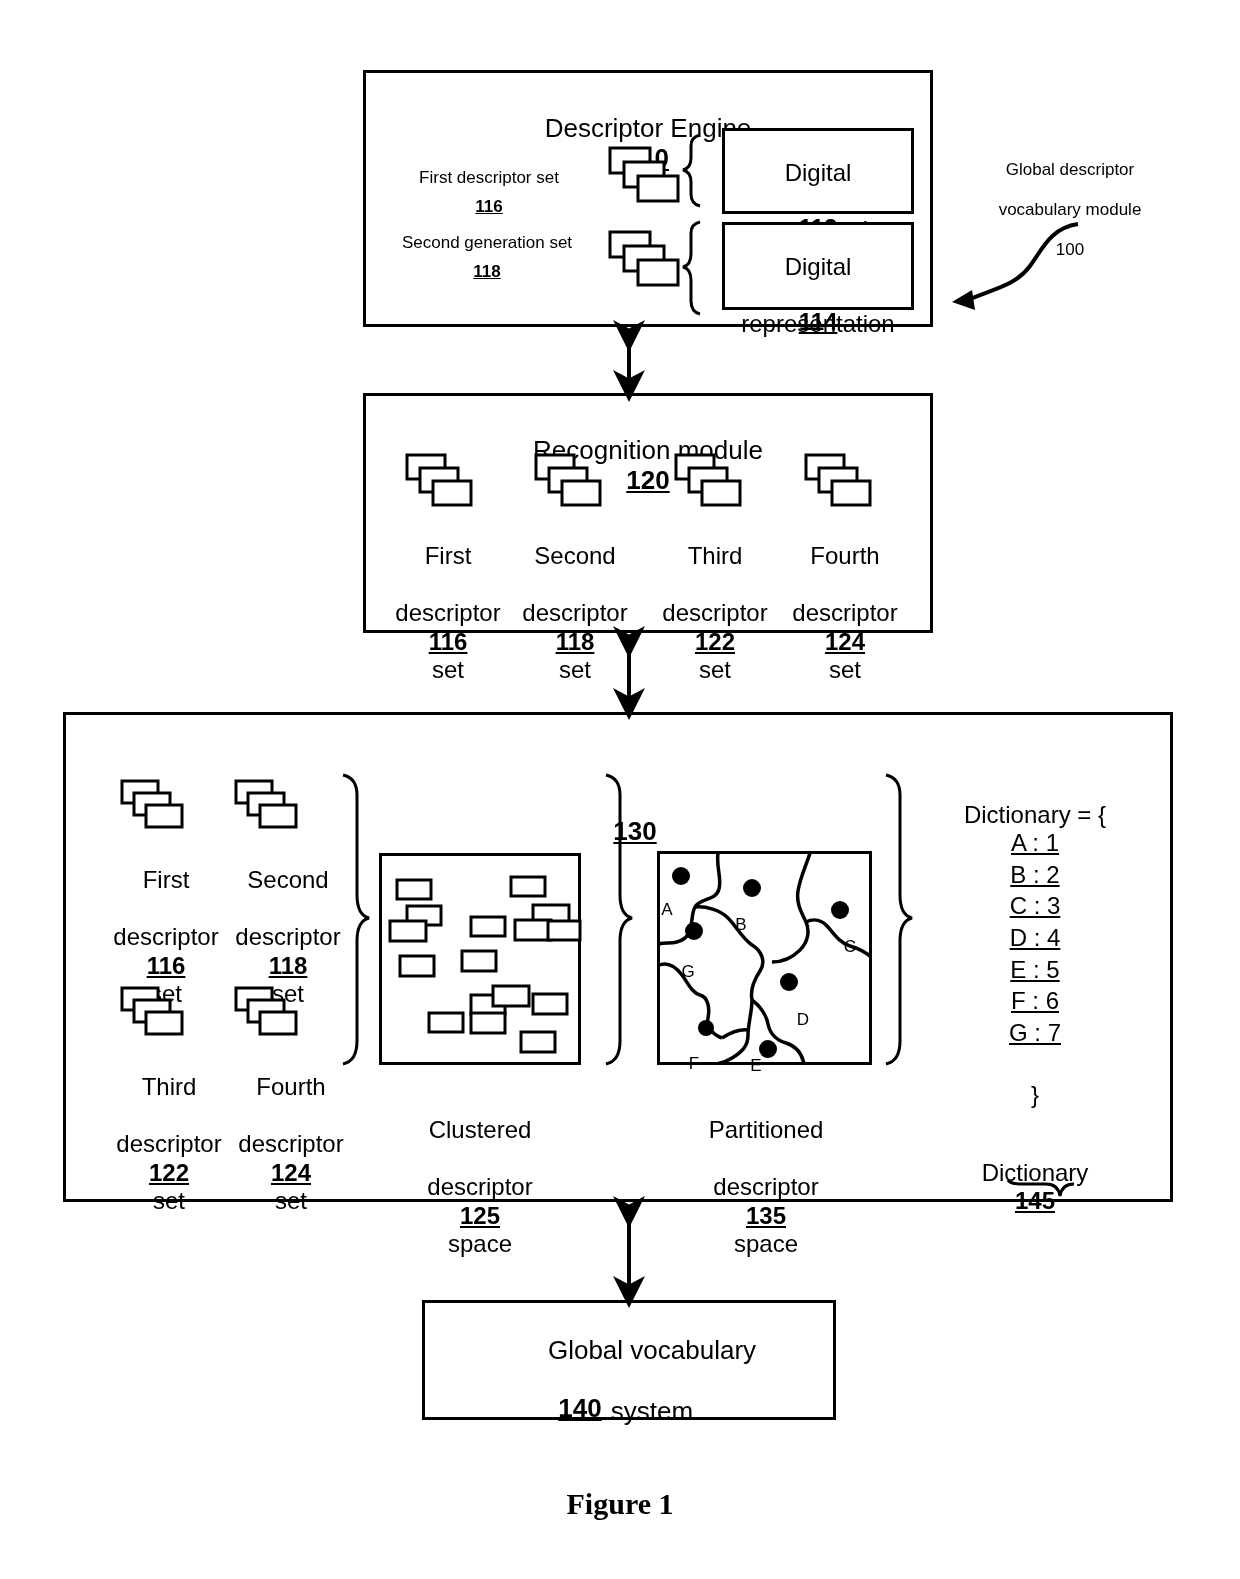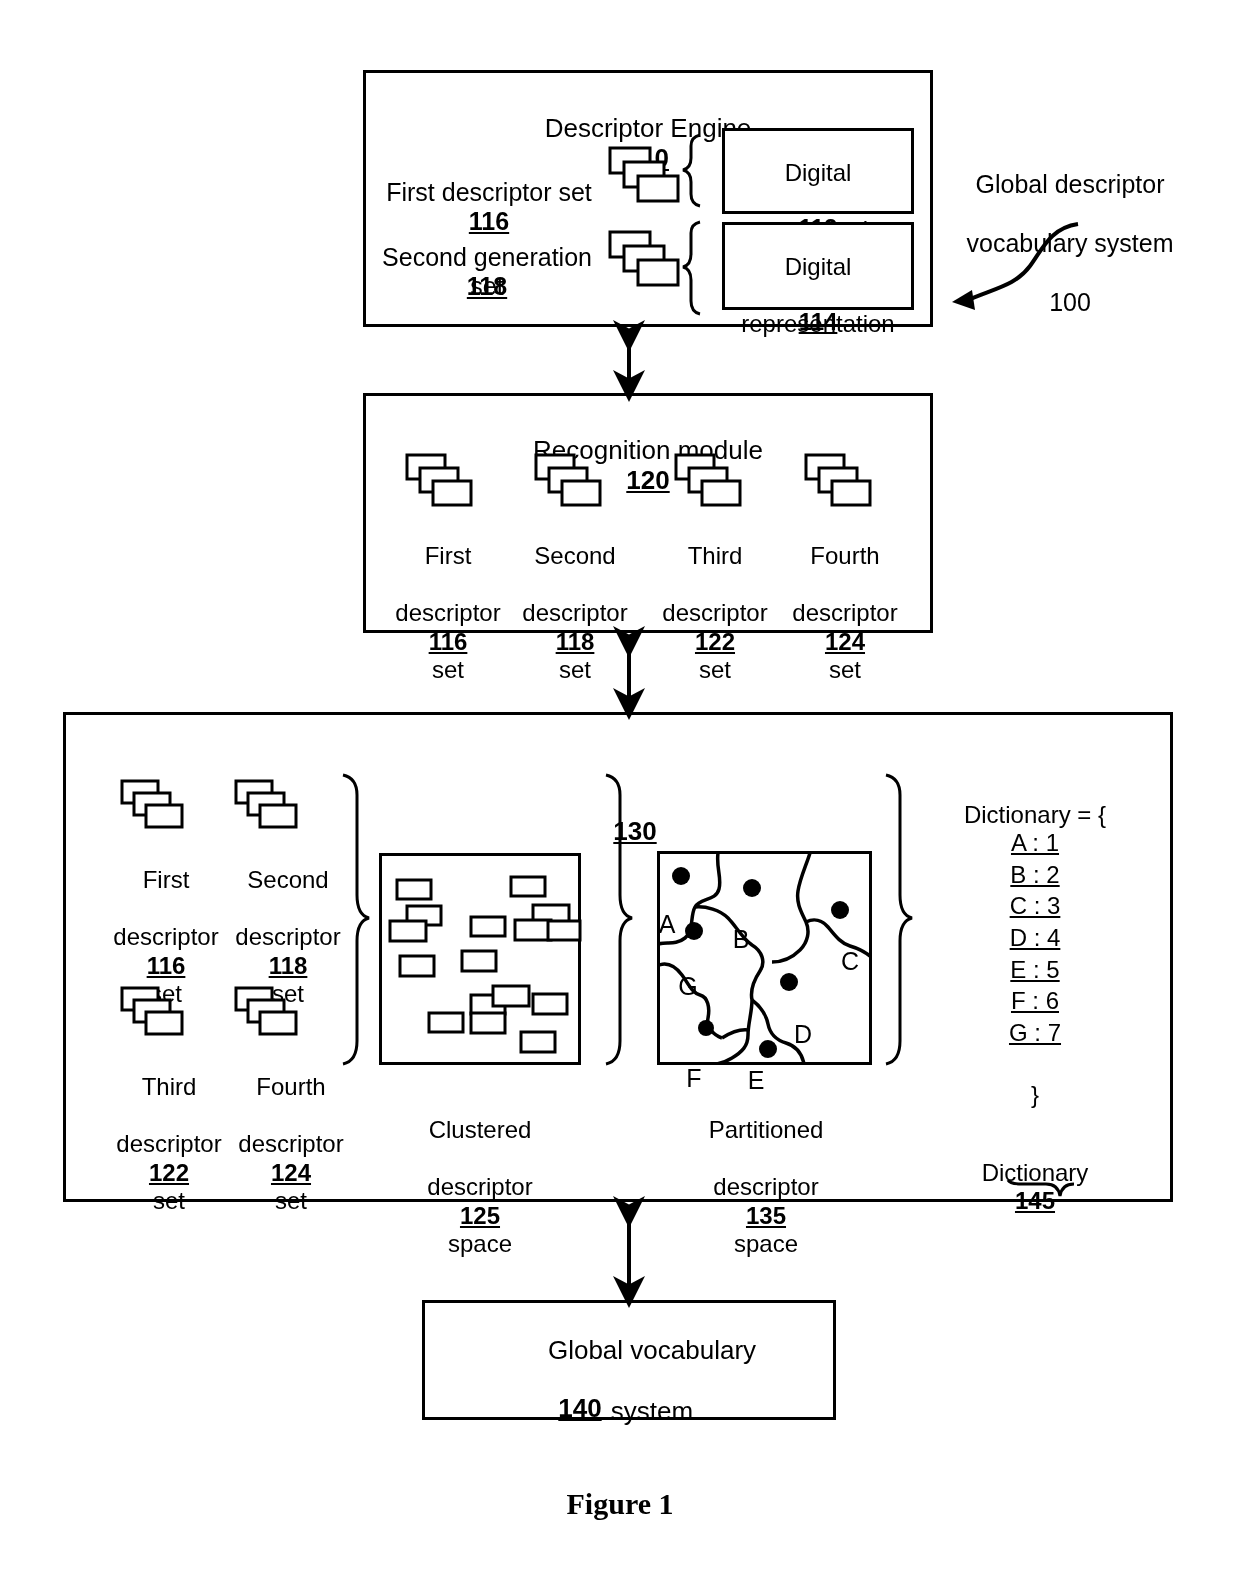--- a/index.html
+++ b/index.html
@@ -3,21 +3,21 @@
 <meta charset="utf-8">
 <style>
   html,body{margin:0;padding:0;background:#ffffff;}
   body{width:1240px;height:1579px;position:relative;font-family:"Liberation Sans",sans-serif;color:#000;}
   #stage{position:absolute;left:0;top:0;width:1240px;height:1579px;overflow:hidden;}
   .box{position:absolute;border:3px solid #000;background:#fff;box-sizing:border-box;}
   .lbl{position:absolute;text-align:center;line-height:1.18;white-space:pre-line;}
   .u{text-decoration:underline;font-weight:bold;}
   svg.layer{position:absolute;left:0;top:0;width:1240px;height:1579px;pointer-events:none;}
   .t26{font-size:26px;}
-  .t25{font-size:25px;}
+  .t25{font-size:17px;}
   .t24{font-size:24px;}
   .fig{position:absolute;width:100%;text-align:center;font-family:"Liberation Serif",serif;font-weight:bold;font-size:30px;}
   .dictline{font-size:24px;line-height:1.32;text-align:center;text-decoration:underline;}
 </style>
 </head>
 <body>
 
 <div id="stage">
 
   <div class="box" style="left:363px;top:70px;width:570px;height:257px;"></div>
@@ -56,21 +56,21 @@
   <div class="lbl t24" style="left:722px;top:225px;width:192px;">
     <span>Digital</span><br>
     <span>representation</span>
   </div>
   <div class="lbl t24 u" style="left:722px;top:280px;width:192px;text-align:center;">
     <span>114</span>
   </div>
 
   <div class="lbl t25" style="left:950px;top:140px;width:240px;">
     <span>Global descriptor</span><br>
-    <span>vocabulary system</span><br>
+    <span>vocabulary module</span><br>
     <span>100</span>
   </div>
 
   <div class="box" style="left:363px;top:393px;width:570px;height:240px;"></div>
 
   <div class="lbl t26" style="left:363px;top:404px;width:570px;">
     <span>Recognition module</span>
   </div>
   <div class="lbl t26 u" style="left:363px;top:434px;width:570px;">
     <span>120</span>

